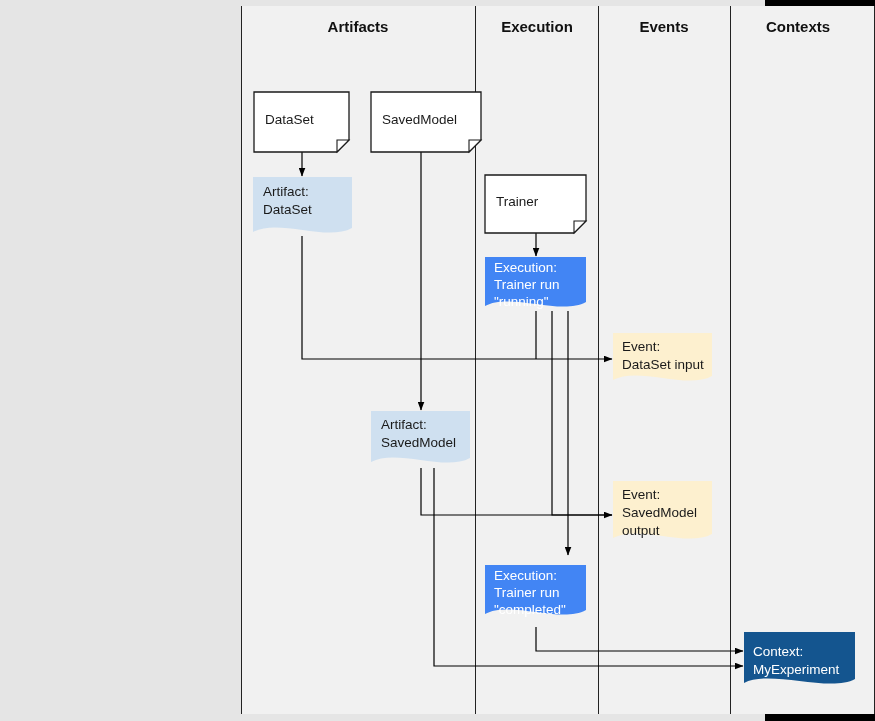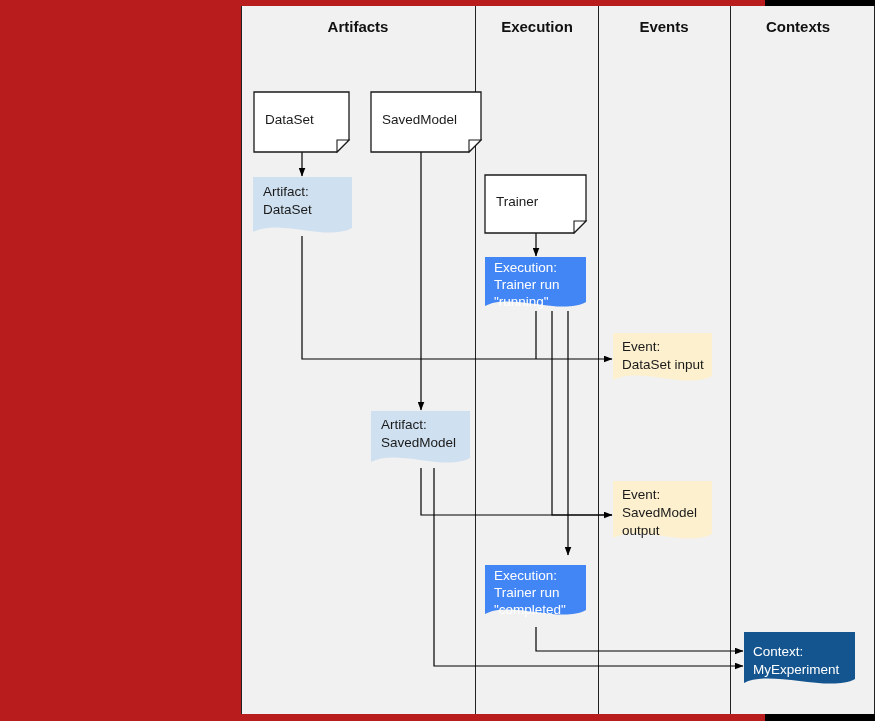--- a/index.html
+++ b/index.html
@@ -8,21 +8,21 @@
     background: #000000;
     width: 875px;
     height: 721px;
     overflow: hidden;
     font-family: "Liberation Sans", sans-serif;
   }
   #stage {
     position: relative;
     width: 765px;
     height: 721px;
-    background: #b91c1c;
+    background: #e5e5e5;
   }
   #diagram {
     position: absolute;
     left: 241px;
     top: 6px;
     width: 634px;
     height: 708px;
     background: #F1F1F1;
   }
   svg.canvas {

